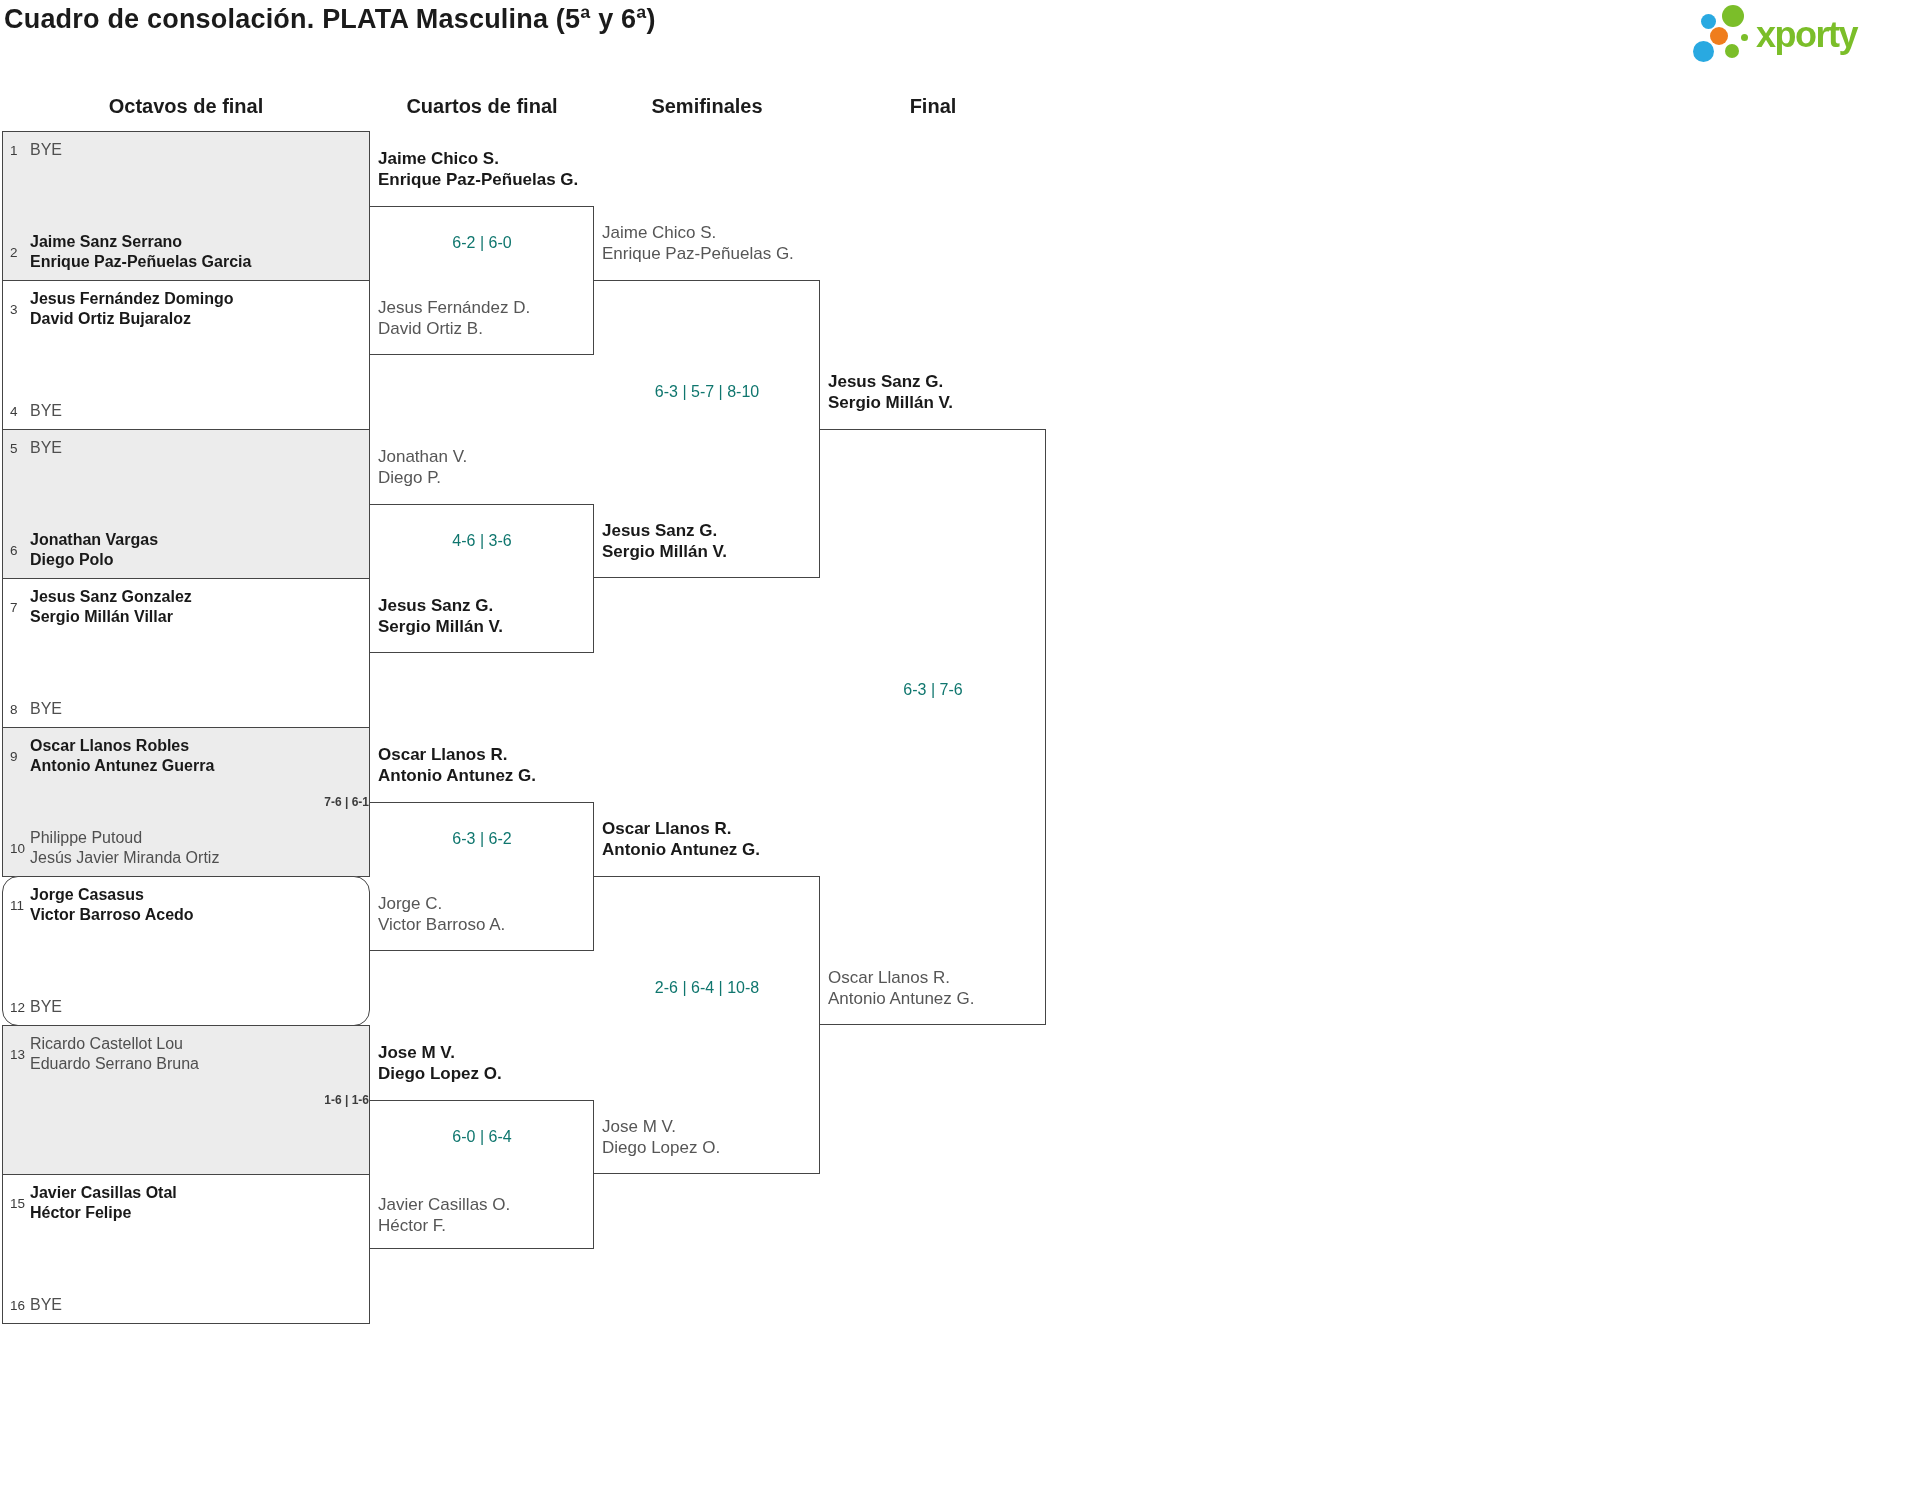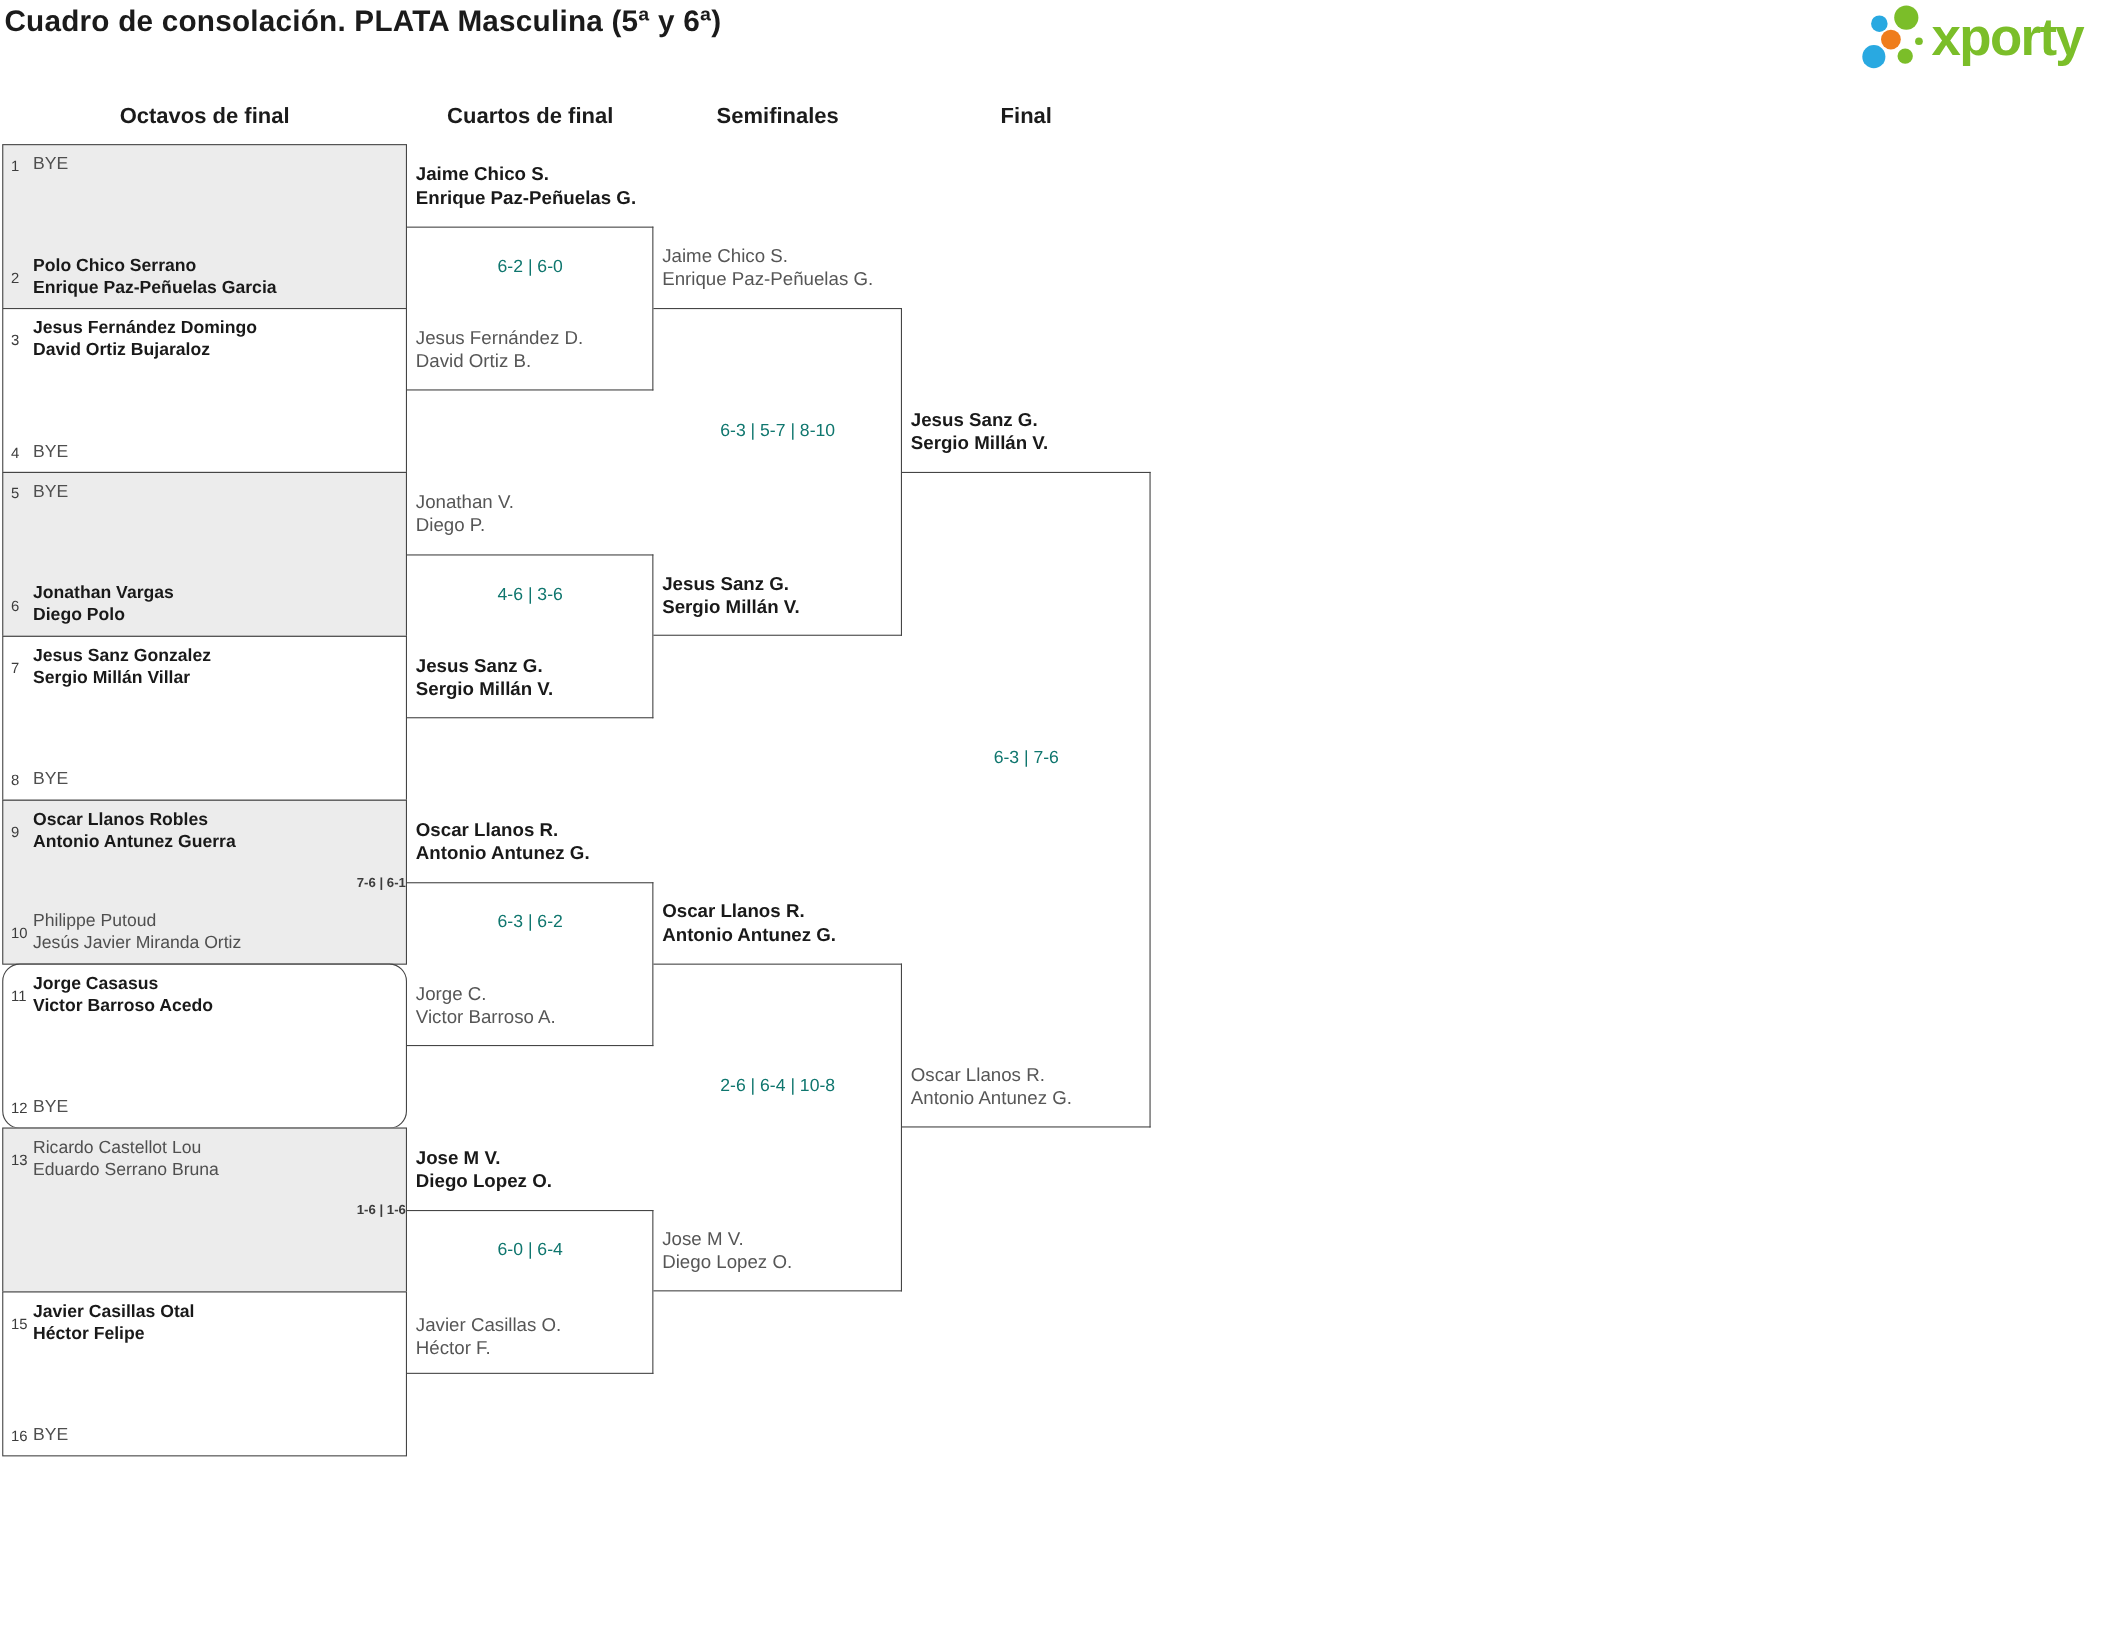--- a/index.html
+++ b/index.html
@@ -17,21 +17,21 @@
   
   .round-header{
     position:absolute;top:95px;width:240px;text-align:center;
     font-size:20px;font-weight:600;color:#1b1b1b;white-space:nowrap;
   }
   
   .logo{position:absolute;left:1690px;top:0;width:228px;height:76px;}
   .logo .dot{position:absolute;border-radius:50%;display:block;}
   .logo .word{
     position:absolute;left:66px;top:10px;
-    font-size:48px;line-height:50px;font-weight:700;letter-spacing:-1.5px;white-space:nowrap;
+    font-size:36px;line-height:50px;font-weight:700;letter-spacing:-1.5px;white-space:nowrap;
   }
   
   #bracket{position:absolute;left:0;top:0;width:1920px;height:1492px;}
   .ocell{
     position:absolute;width:368px;height:150px;box-sizing:border-box;
     border:1px solid #454545;background:#ffffff;
   }
   .ocell.grey{background:#ececec;}
   .prow{position:absolute;left:7px;right:4px;display:flex;align-items:center;}
   .prow.top{top:8px;}
@@ -81,21 +81,21 @@
     <div class="ocell grey" style="left: 2px; top: 131px;">
       <div class="prow top">
         <span class="seed">1</span>
         <div class="names">
           <div>BYE</div>
         </div>
       </div>
       <div class="prow bot winner">
         <span class="seed">2</span>
         <div class="names">
-          <div>Polo Chico Serrano</div>
+          <div>Jaime Sanz Serrano</div>
           <div>Enrique Paz-Peñuelas Garcia</div>
         </div>
       </div>
     </div>
     <div class="ocell" style="left: 2px; top: 280px;">
       <div class="prow top winner">
         <span class="seed">3</span>
         <div class="names">
           <div>Jesus Fernández Domingo</div>
           <div>David Ortiz Bujaraloz</div>

